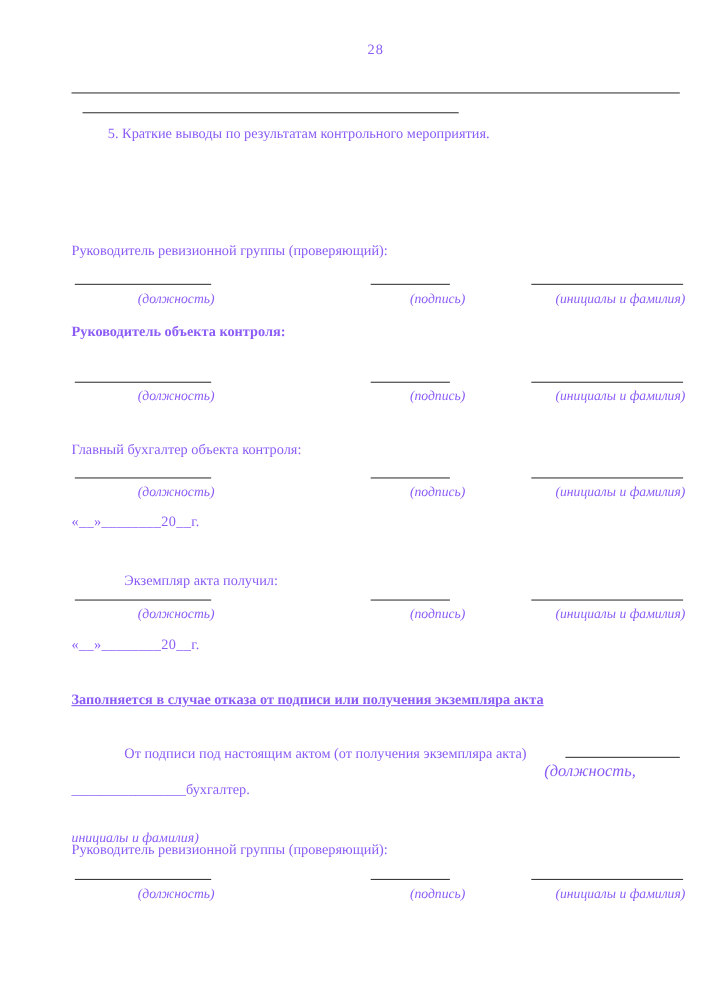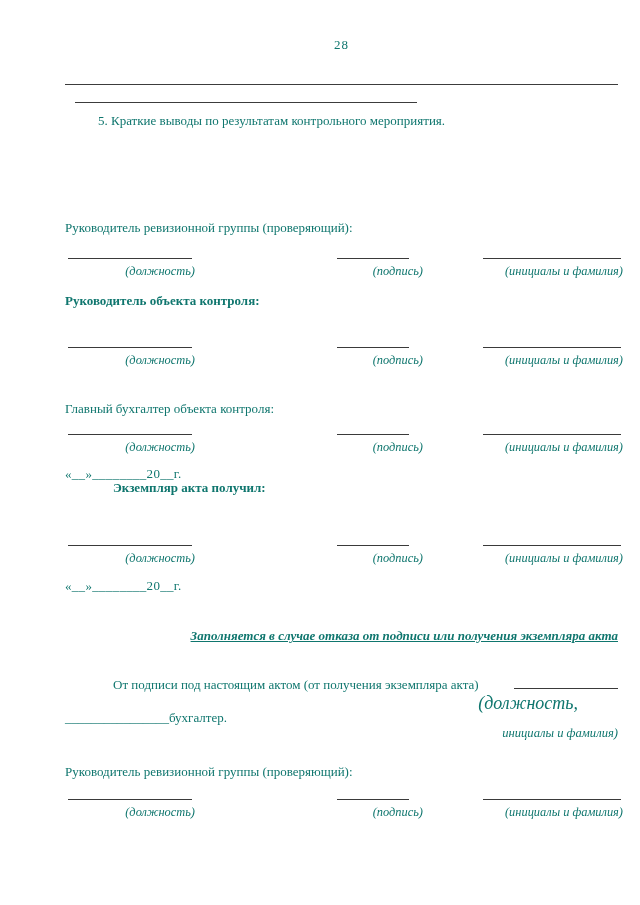--- a/index.html
+++ b/index.html
@@ -2,64 +2,64 @@
 <html lang="ru"><head>
 <meta charset="utf-8">
 <style>
   html,body{margin:0;padding:0;background:#ffffff;}
   .page{
     position:relative;
     width:640px;height:905px;
     background:#ffffff;
     font-family:"Liberation Serif","DejaVu Serif",serif;
     font-size:13px;
-    color:#0f766e;
+    color:#8b5cf6;
     overflow:hidden;
   }
   .abs{position:absolute;}
   .page-number{top:37px;left:65px;width:553px;text-align:center;letter-spacing:1px;}
   .rule{height:0;border-top:1.4px solid #3c3c3c;}
   .rule-1{top:84px;left:65px;width:553px;}
   .rule-2{top:102px;left:75px;width:342px;}
   .para{top:0;left:50px;width:553px;line-height:25px;}
   .indent{text-indent:48px;}
   .p-item5{top:108px;}
   .p-item6{top:133px;}
   .just-line{display:block;text-align:justify;text-align-last:justify;text-indent:48px;}
   .ital{font-style:italic;}
   .p-attach{top:182px;}
   .sec-title{left:65px;width:553px;}
   .t1{top:220px;}
   .t2{top:293px;font-weight:bold;}
   .t3{top:401px;}
-  .t4{top:480px;font-weight:bold;}
+  .t4{top:520px;}
   .t5{top:764px;}
   .sig-row{left:65px;width:558px;height:42px;}
   .r1{top:258px;} .r2{top:347px;} .r3{top:434px;} .r4{top:545px;} .r5{top:799px;}
   .sig-col{position:absolute;top:0;}
   .c1{left:0;width:130px;}
   .c2{left:258px;width:100px;}
   .c3{left:418px;width:140px;}
   .sig-line{height:0;border-top:1.2px solid #3a3a3a;}
   .l1{width:124px;margin-left:3px;}
   .l2{width:72px;margin:0 auto;}
   .l3{width:138px;}
   .sig-label{margin-top:5px;text-align:right;font-style:italic;font-size:12.4px;white-space:nowrap;}
   .date-line{left:65px;width:300px;letter-spacing:0.3px;}
   .d1{top:466px;} .d2{top:578px;}
   .refusal-heading{
-    top:628px;left:65px;width:553px;text-align:right;
-    font-style:italic;font-weight:bold;text-decoration:underline;
+    top:628px;left:65px;width:553px;text-align:left;
+    font-weight:bold;text-decoration:underline;
   }
   .refusal-line1{top:672px;left:65px;width:553px;display:flex;align-items:baseline;gap:33px;}
   .refusal-line1 .txt{white-space:nowrap;padding-left:48px;}
   .fill{flex:1;border-bottom:1.2px solid #3a3a3a;height:16px;margin-left:2px;}
-  .annot-right{top:693px;left:65px;width:553px;text-align:right;padding-right:40px;box-sizing:border-box;font-style:italic;font-size:18px;}
+  .annot-right{top:693px;left:65px;width:553px;text-align:right;padding-right:40px;box-sizing:border-box;font-style:italic;font-size:15px;}
   .refusal-line2{top:710px;left:65px;width:553px;}
-  .annot-left{top:726px;left:65px;width:553px;font-style:italic;font-size:12.6px;text-align:right;}
+  .annot-left{top:754px;left:65px;width:553px;font-style:italic;font-size:12.6px;}
 </style>
 </head>
 <body>
 
 <div class="page">
 
   <div class="abs page-number">28</div>
 
   <div class="abs rule rule-1"></div>
   <div class="abs rule rule-2"></div>

